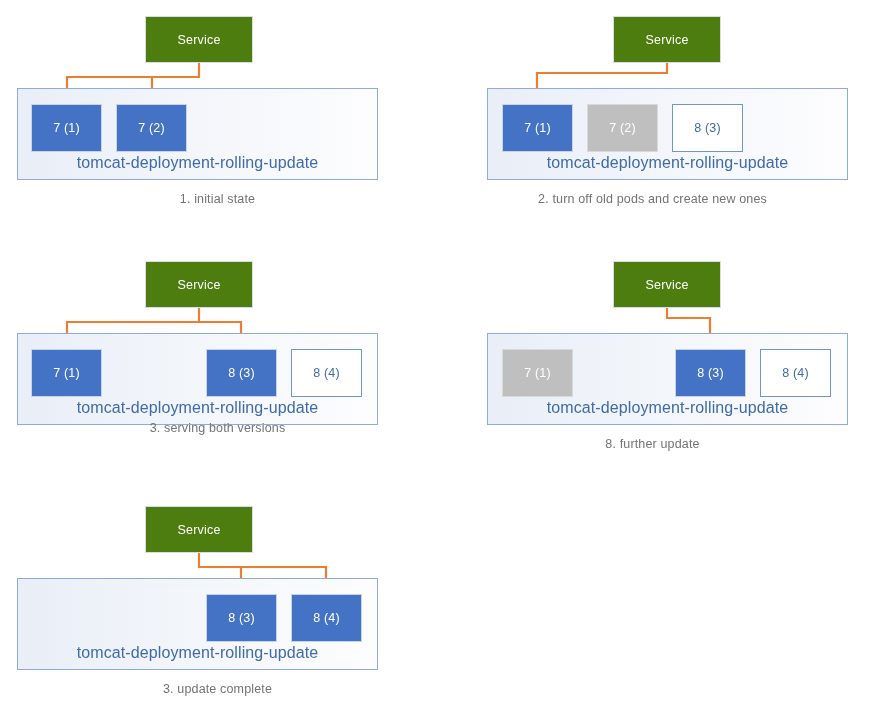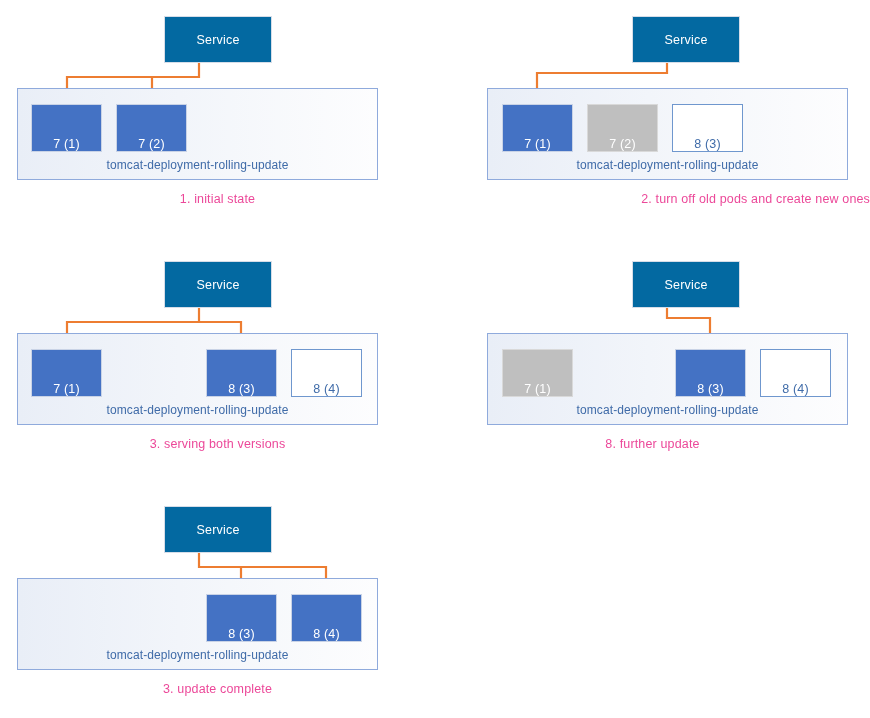--- a/index.html
+++ b/index.html
@@ -27,58 +27,57 @@
   .panel {
     position: absolute;
     width: 435px;
   }
 
   
   .service-box {
     position: absolute;
     width: 108px;
     height: 47px;
-    background: #0369a1;
+    background: #4d7c0f;
     border: 1px solid #d6dde8;
     box-sizing: border-box;
     display: flex;
     align-items: center;
     justify-content: center;
     color: #ffffff;
     font-size: 12.5px;
     letter-spacing: 0.2px;
-    margin-left: 19px;
   }
 
   
   .deployment-box {
     position: absolute;
     box-sizing: border-box;
     border: 1px solid #8faadc;
     background: linear-gradient(to right, #e9eef7 0%, #f2f5fa 45%, #fdfdfe 100%);
   }
   .deployment-label {
     position: absolute;
     left: 0;
     right: 0;
     bottom: 7px;
     text-align: center;
     color: #3f6ba8;
-    font-size: 12px;
+    font-size: 16px;
     letter-spacing: 0.1px;
   }
 
   
   .pod {
     position: absolute;
     width: 71px;
     height: 48px;
     box-sizing: border-box;
     display: flex;
-    align-items: flex-end;
+    align-items: center;
     justify-content: center;
     font-size: 12.5px;
     letter-spacing: 0.2px;
   }
   .pod.active {
     background: #4472c4;
     border: 1px solid #c9d3e6;
     color: #ffffff;
   }
   .pod.terminating {
@@ -100,21 +99,21 @@
     width: 435px;
     height: 230px;
     overflow: visible;
     pointer-events: none;
   }
 
   
   .caption {
     position: absolute;
     text-align: center;
-    color: #ec4899;
+    color: #737373;
     font-size: 12.5px;
     letter-spacing: 0.15px;
     white-space: nowrap;
   }
 </style>
 </head>
 <body>
 
 <div id="diagram-root">
 
@@ -167,21 +166,21 @@
     <div class="pod active" style="left:67px; top:104px;">
       <span>7 (1)</span>
     </div>
     <div class="pod terminating" style="left:152px; top:104px;">
       <span>7 (2)</span>
     </div>
     <div class="pod pending" style="left:237px; top:104px;">
       <span>8 (3)</span>
     </div>
 
-    <div class="caption" style="left:0px; top:192px; width:435px;text-align:right;">2. turn off old pods and create new ones</div>
+    <div class="caption" style="left:0px; top:192px; width:435px;">2. turn off old pods and create new ones</div>
   </div>
 
   <div class="panel" style="left:0px; top:245px;">
 
     <svg class="connectors" viewBox="0 0 435 230">
       <g stroke="#ed7d31" stroke-width="2.2" fill="none">
         <path d="M199,62 L199,77 L67,77 L67,93"></path>
         <path d="M199,77 L241,77 L241,93"></path>
       </g>
       <polygon points="60.5,92 73.5,92 67,105" fill="#ed7d31"></polygon>
@@ -199,21 +198,21 @@
     <div class="pod active" style="left:31px; top:104px;">
       <span>7 (1)</span>
     </div>
     <div class="pod active" style="left:206px; top:104px;">
       <span>8 (3)</span>
     </div>
     <div class="pod pending" style="left:291px; top:104px;">
       <span>8 (4)</span>
     </div>
 
-    <div class="caption" style="left:0px; top:192px; width:435px;">3. serving both versions</div>
+    <div class="caption" style="left:0px; top:176px; width:435px;">3. serving both versions</div>
   </div>
 
   <div class="panel" style="left:435px; top:245px;">
 
     <svg class="connectors" viewBox="0 0 435 230">
       <g stroke="#ed7d31" stroke-width="2.2" fill="none">
         <path d="M232,62 L232,73 L275,73 L275,93"></path>
       </g>
       <polygon points="268.5,92 281.5,92 275,105" fill="#ed7d31"></polygon>
     </svg>

